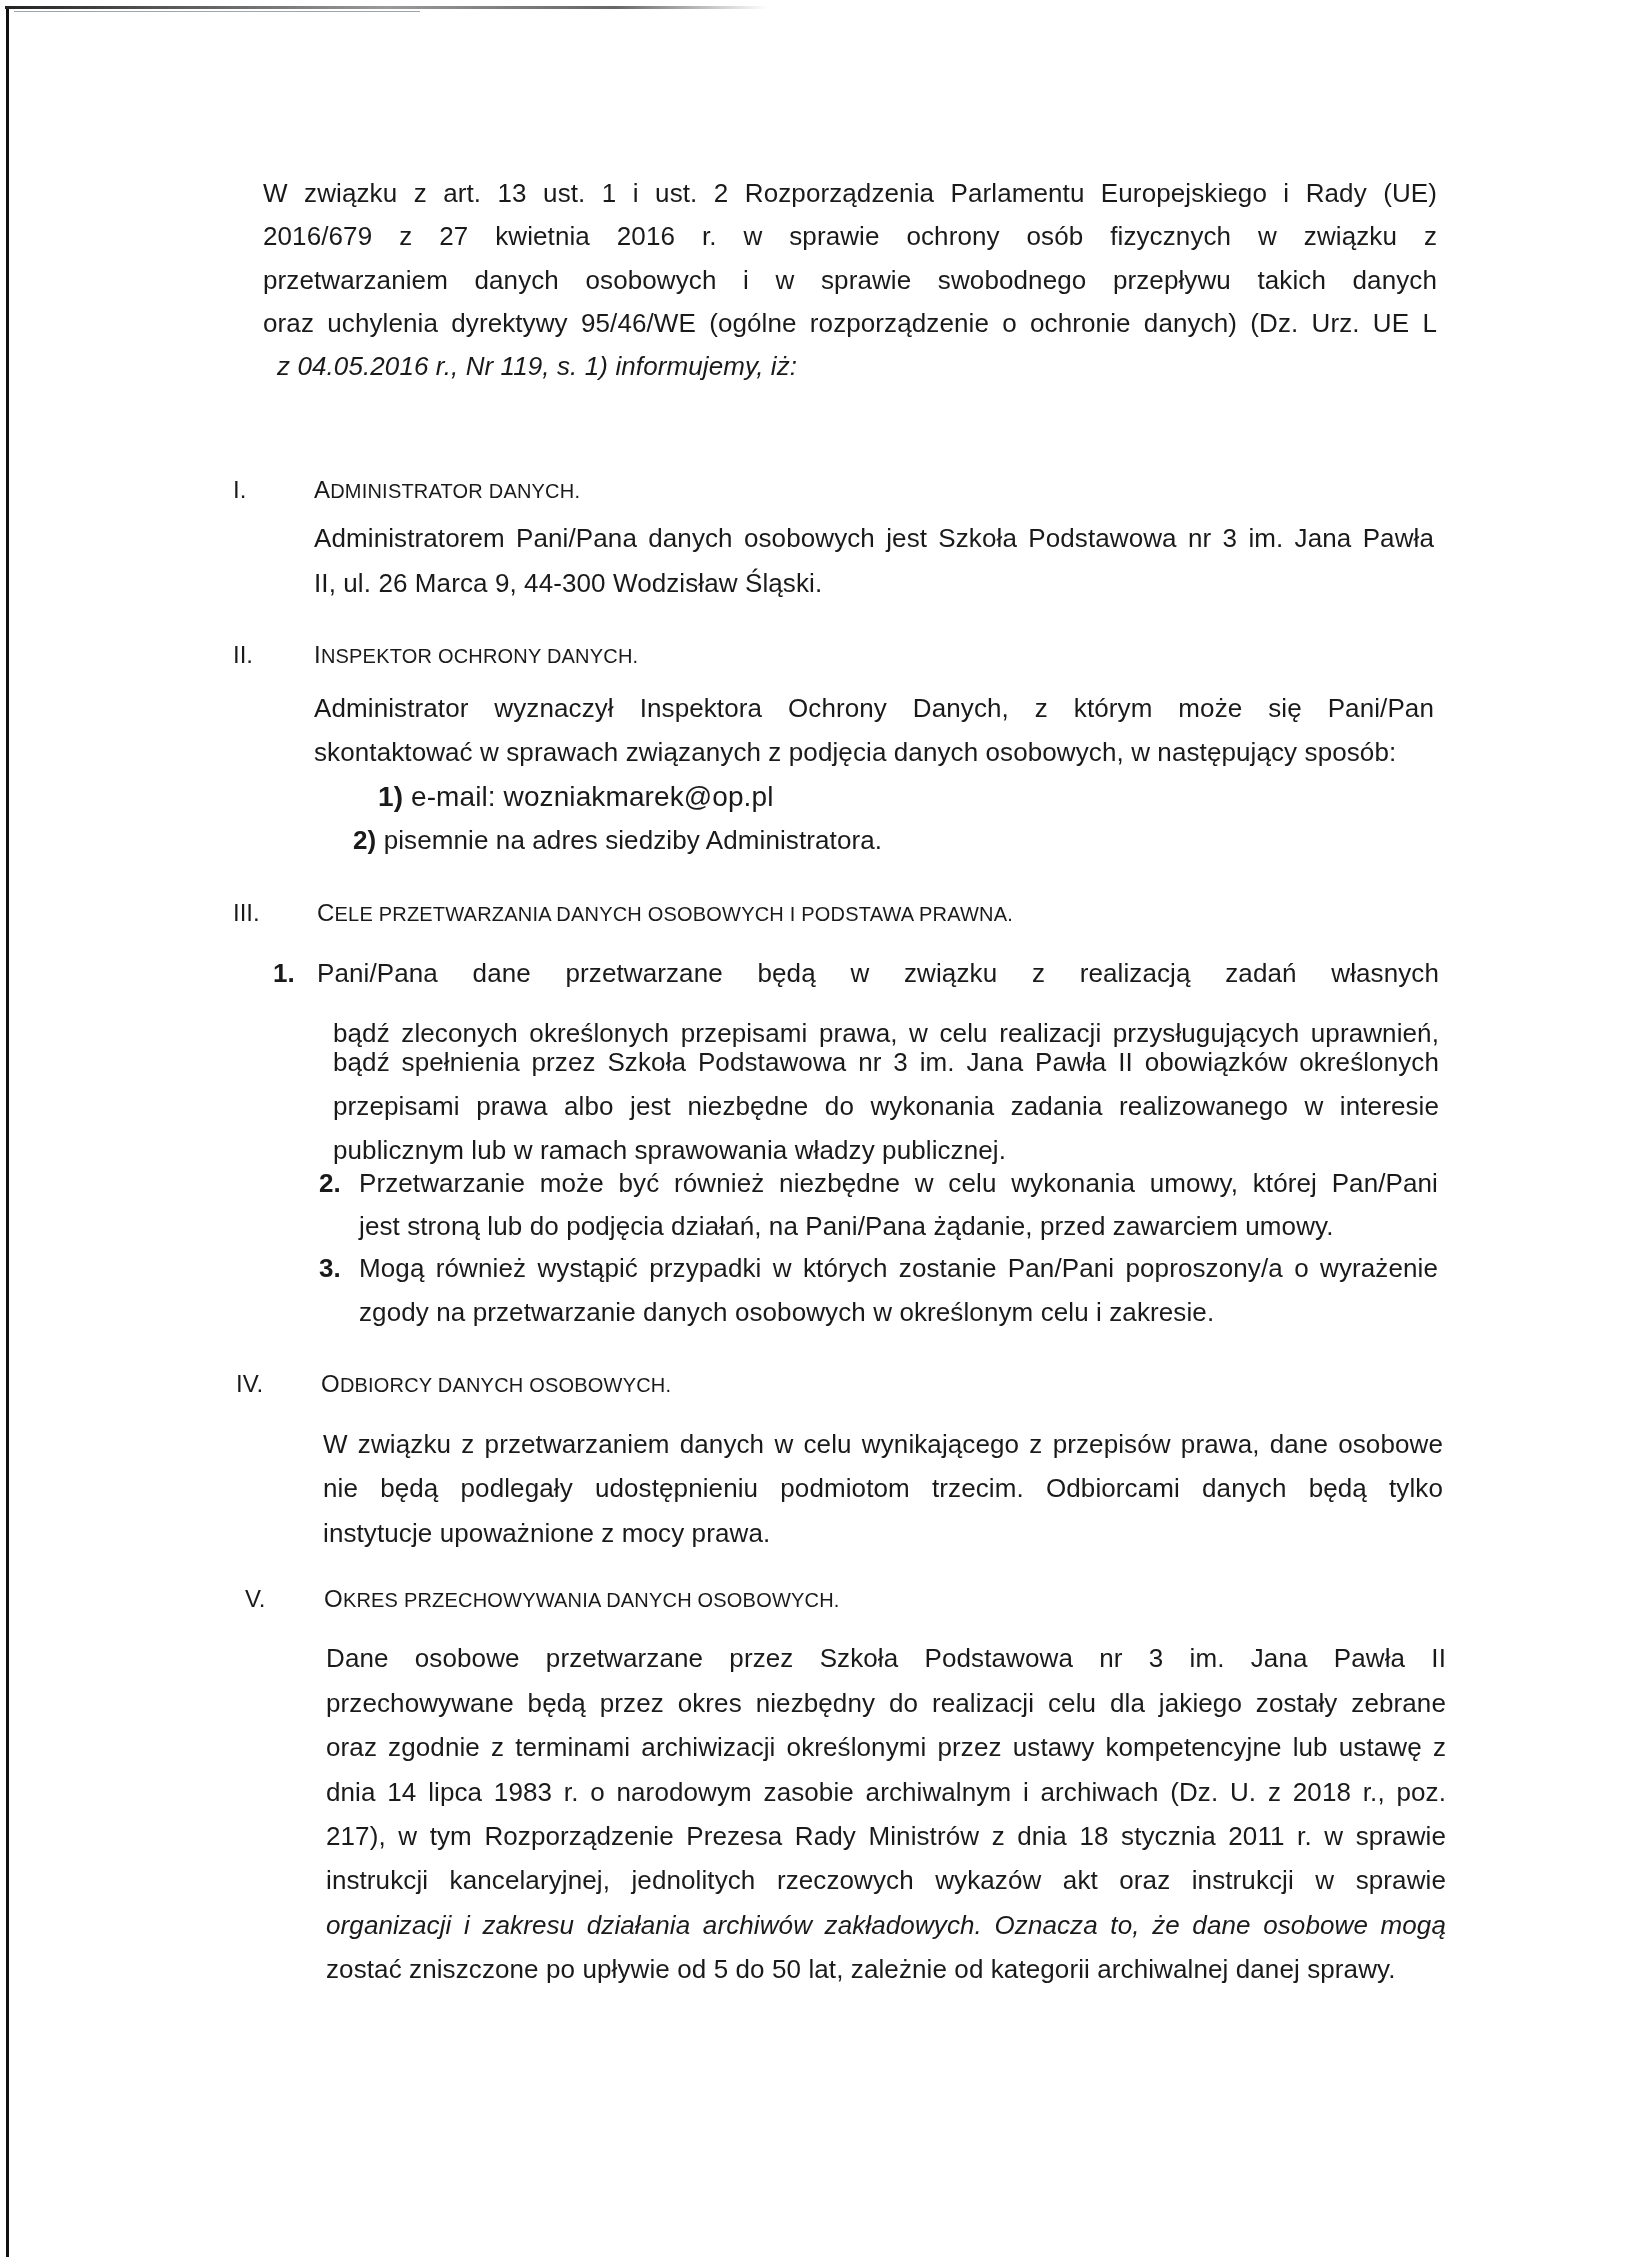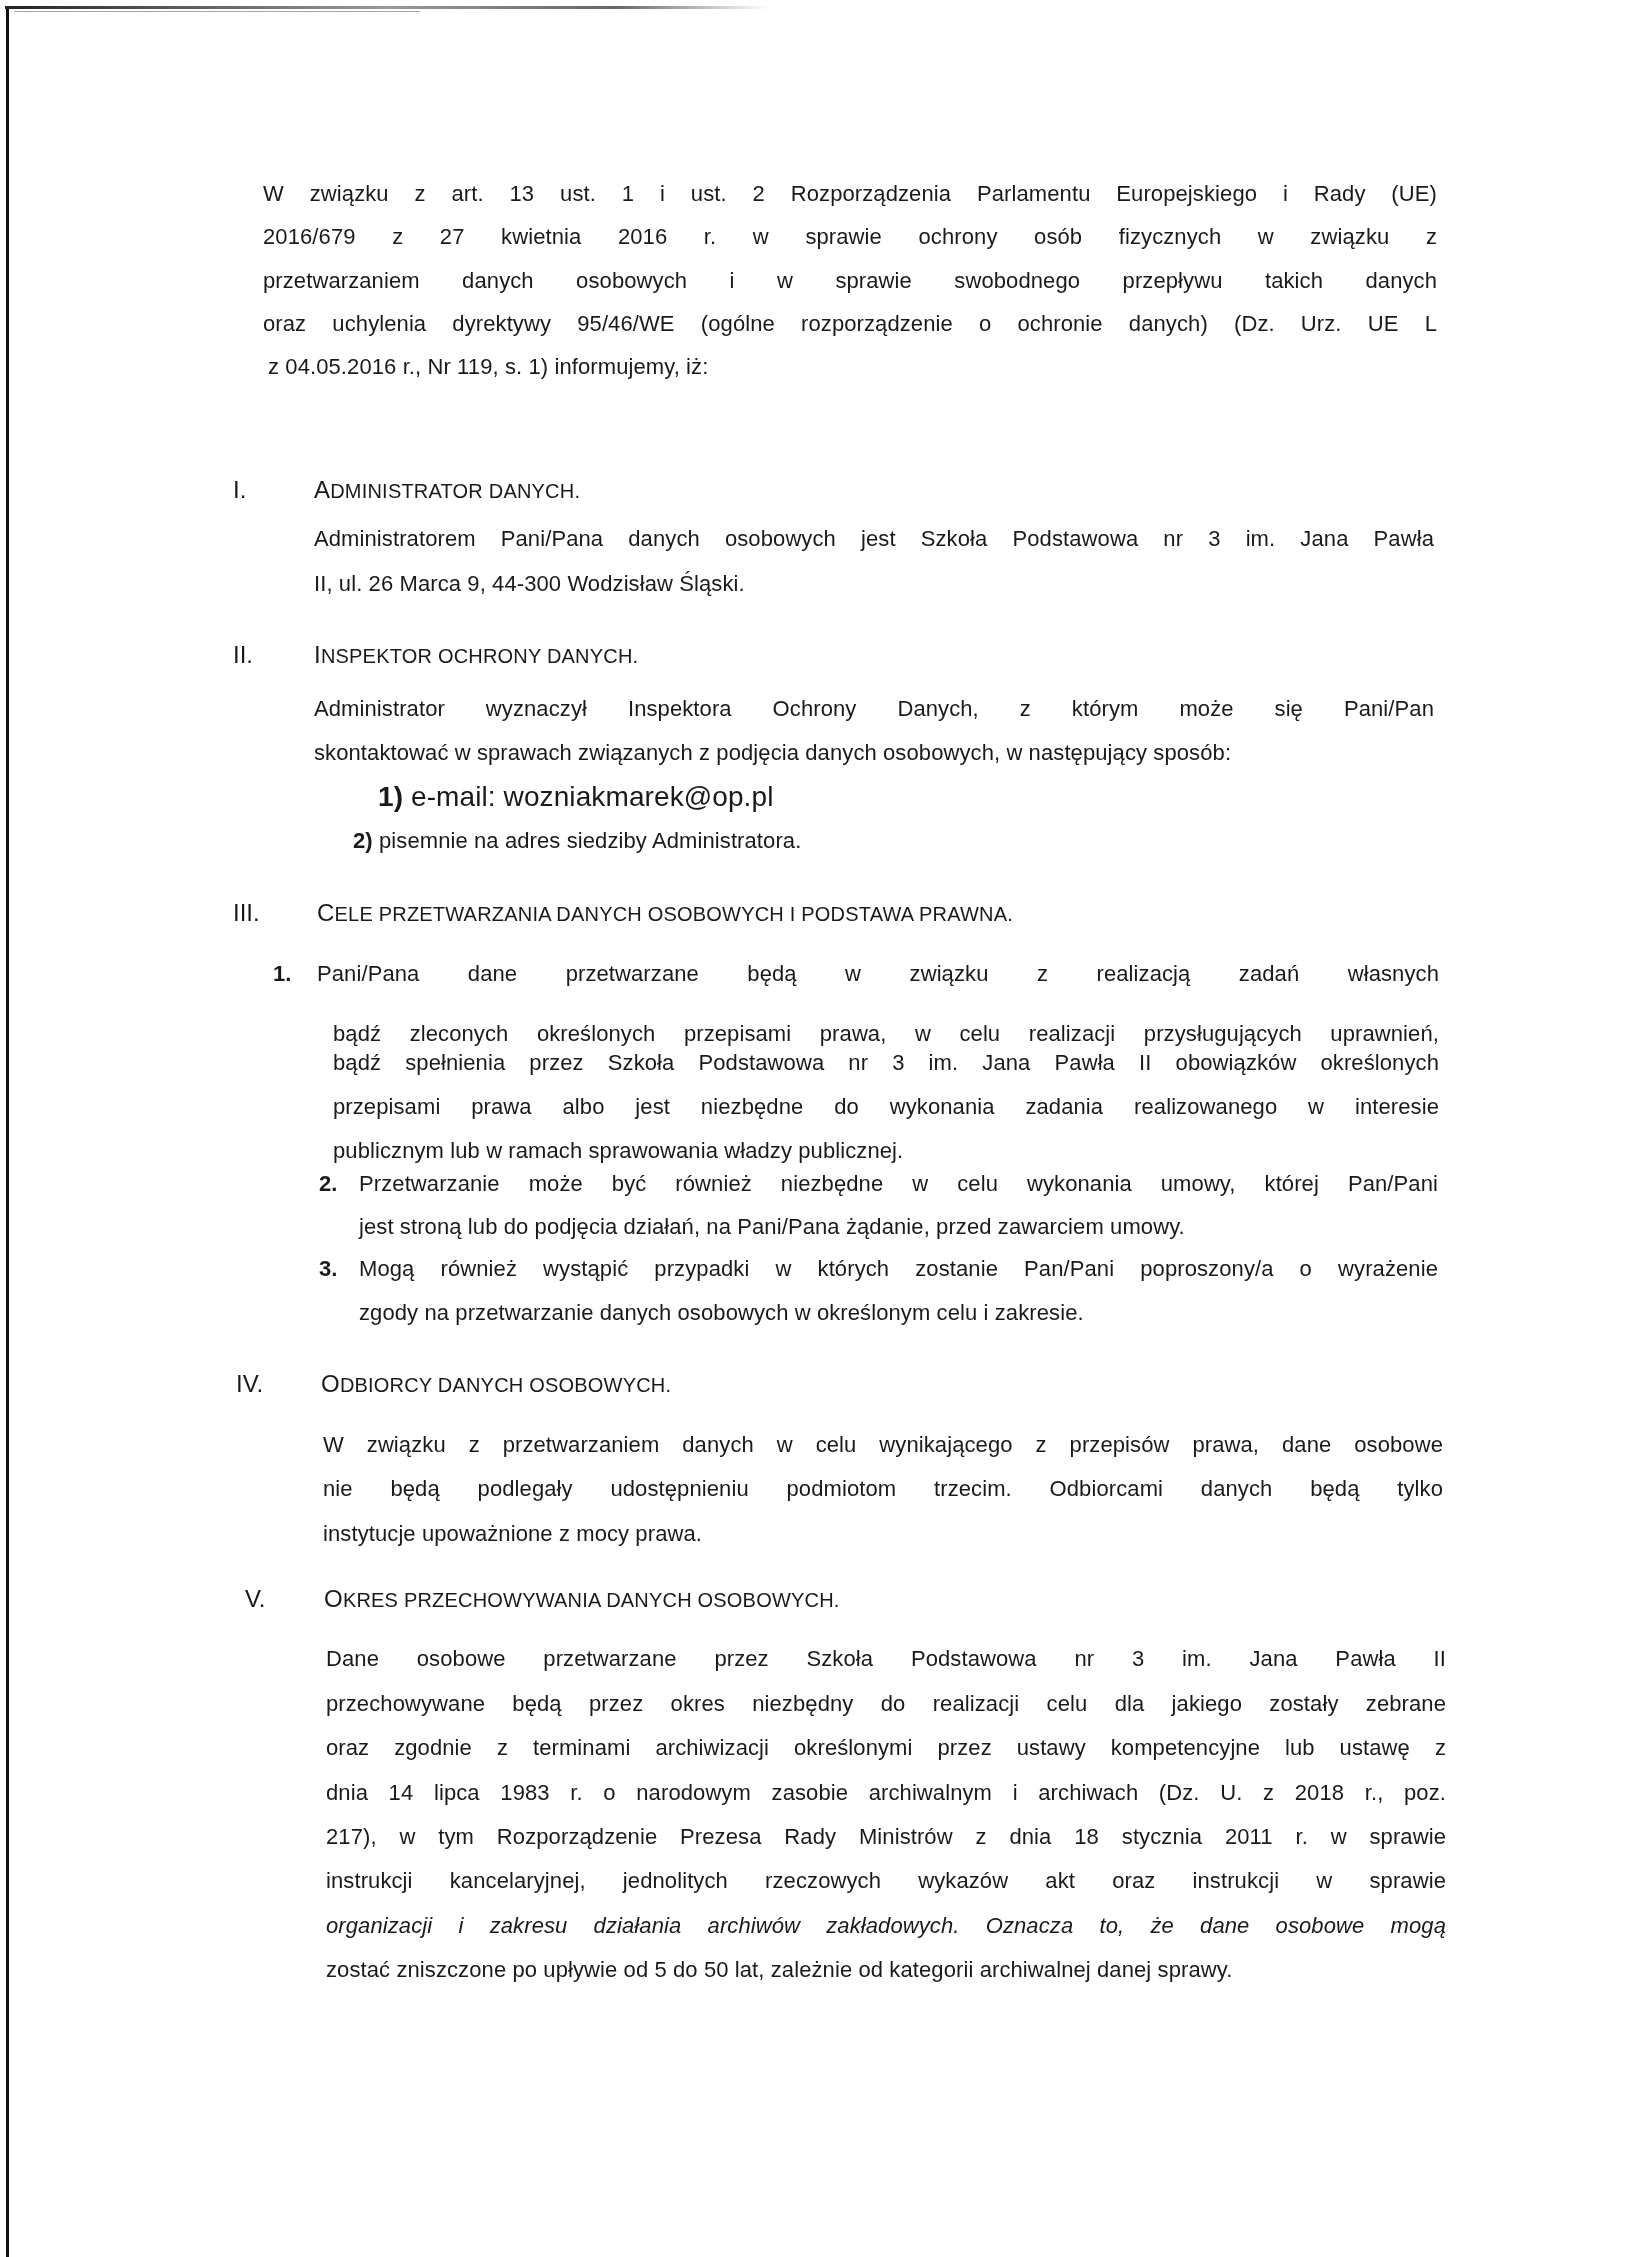--- a/index.html
+++ b/index.html
@@ -3,40 +3,40 @@
 <meta charset="utf-8">
 <style>
   html, body { margin: 0; padding: 0; background: #ffffff; }
   body { width: 1641px; height: 2257px; position: relative; overflow: hidden;
          font-family: "Liberation Sans", sans-serif; color: #1a1a1a; }
   .scan-top { position: absolute; left: 4.8px; top: 5.8px; width: 763px; height: 2.9px;
               background: linear-gradient(90deg, #222 0%, #555 20%, #9a9a9a 50%, #666 80%, rgba(120,120,120,0) 100%); }
   .scan-top2 { position: absolute; left: 13.5px; top: 10.6px; width: 406px; height: 1px; background: #9aa6b0; }
   .scan-left { position: absolute; left: 5.8px; top: 5.8px; width: 2.9px; height: 2252px; background: #111; }
 
-  .line { position: absolute; font-size: 22px; line-height: 31px; white-space: nowrap; letter-spacing: 0.1px; }
+  .line { position: absolute; font-size: 26px; line-height: 31px; white-space: nowrap; letter-spacing: 0.1px; }
   .just { text-align: justify; text-align-last: justify; white-space: normal; }
   .heading-num { position: absolute; font-size: 24px; line-height: 29px; }
   .heading { position: absolute; font-size: 20px; line-height: 29px; font-weight: normal; text-transform: uppercase; letter-spacing: 0.2px; }
   .heading .cap { font-size: 24px; }
   .num { font-weight: bold; }
 </style>
 </head>
 <body>
 
 <div class="scan-left"></div>
 <div class="scan-top"></div>
 <div class="scan-top2"></div>
 
 <div>
   <div class="line just" style="left:263px; top:178px; width:1174px;">W związku z art. 13 ust. 1 i ust. 2 Rozporządzenia Parlamentu Europejskiego i Rady (UE)</div>
   <div class="line just" style="left:263px; top:221px; width:1174px;">2016/679 z 27 kwietnia 2016 r. w sprawie ochrony osób fizycznych w związku z</div>
   <div class="line just" style="left:263px; top:265px; width:1174px;">przetwarzaniem danych osobowych i w sprawie swobodnego przepływu takich danych</div>
   <div class="line just" style="left:263px; top:308px; width:1174px;">oraz uchylenia dyrektywy 95/46/WE (ogólne rozporządzenie o ochronie danych) (Dz. Urz. UE L</div>
-  <div class="line" style="left:268px; top:351px;">z 04.05.2016 r., Nr 119, s. 1) informujemy, iż:</div>
+  <div class="line" style="left:277px; top:351px;font-style:italic;">z 04.05.2016 r., Nr 119, s. 1) informujemy, iż:</div>
 </div>
 
 <div>
   <span class="heading-num" style="left:233px; top:475px;">I.</span>
   <span class="heading" style="left:314px; top:475px;"><span class="cap">A</span><span>dministrator danych.</span></span>
   <div class="line just" style="left:314px; top:523px; width:1120px;">Administratorem Pani/Pana danych osobowych jest Szkoła Podstawowa nr 3 im. Jana Pawła</div>
   <div class="line" style="left:314px; top:568px;">II, ul. 26 Marca 9, 44-300 Wodzisław Śląski.</div>
 </div>
 
 <div>

